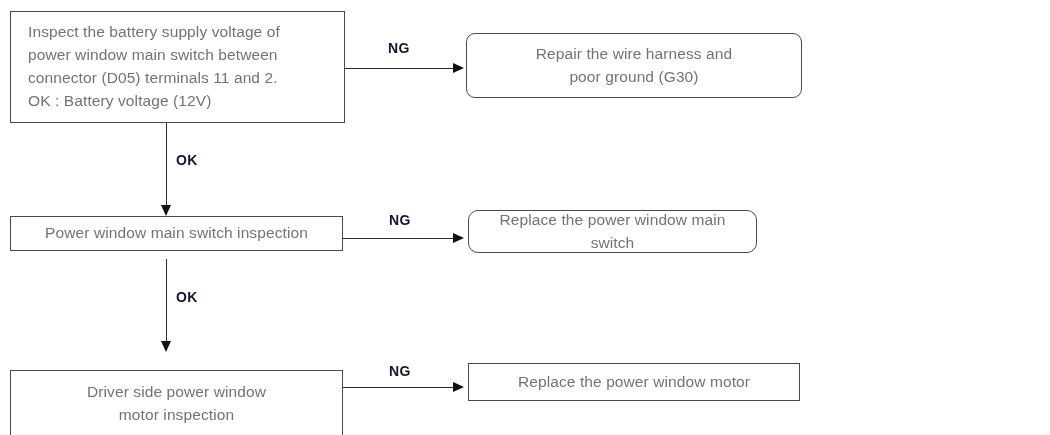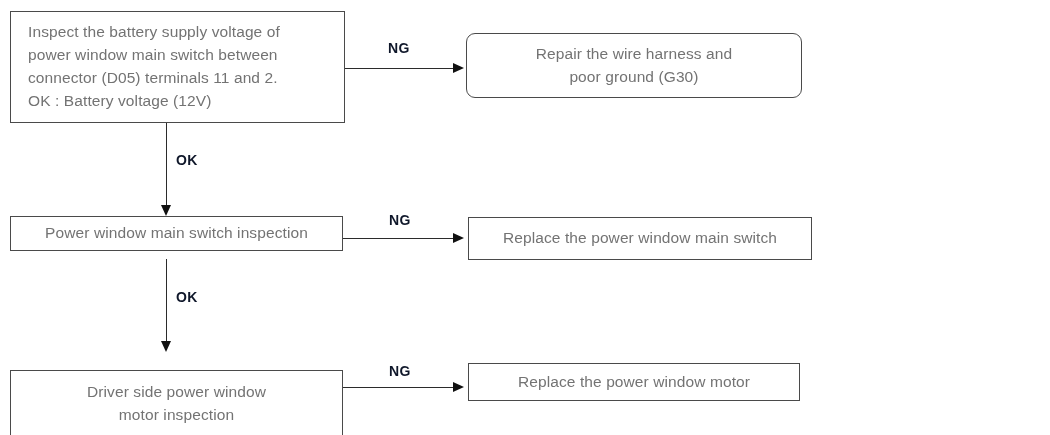--- a/index.html
+++ b/index.html
@@ -109,21 +109,21 @@
   <div class="edge-label" style="left:176px; top:152px;">OK</div>
 
   <div class="node align-center" style="left:10px; top:216px; width:333px; height:35px;">
     <span class="node-text">Power window main switch inspection</span>
   </div>
 
   <div class="h-line" style="left:343px; top:238px; width:112px;"></div>
   <div class="arrow-right" style="left:453px; top:232.5px;"></div>
   <div class="edge-label" style="left:389px; top:212px;">NG</div>
 
-  <div class="node align-center" style="left:468px; top:217px; width:344px; height:43px;">
+  <div class="node align-center" style="left:468px; top:210px; width:289px; height:43px;border-radius:10px;">
     <span class="node-text">Replace the power window main switch</span>
   </div>
 
   <div class="v-line" style="left:166px; top:259px; height:85px;"></div>
   <div class="arrow-down" style="left:160.5px; top:341px;"></div>
   <div class="edge-label" style="left:176px; top:289px;">OK</div>
 
   <div class="node align-center" style="left:10px; top:354px; width:333px; height:67px;margin-top:16px;">
     <span class="node-text">Driver side power window
 motor  inspection</span>

